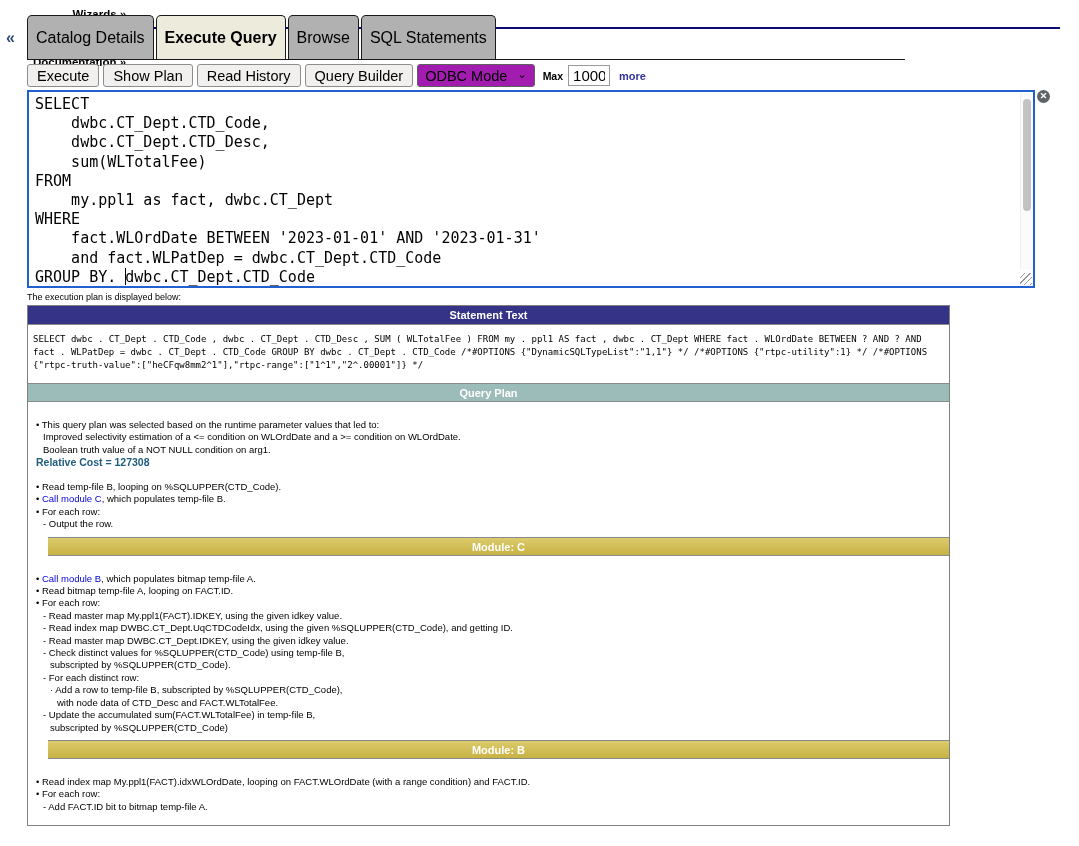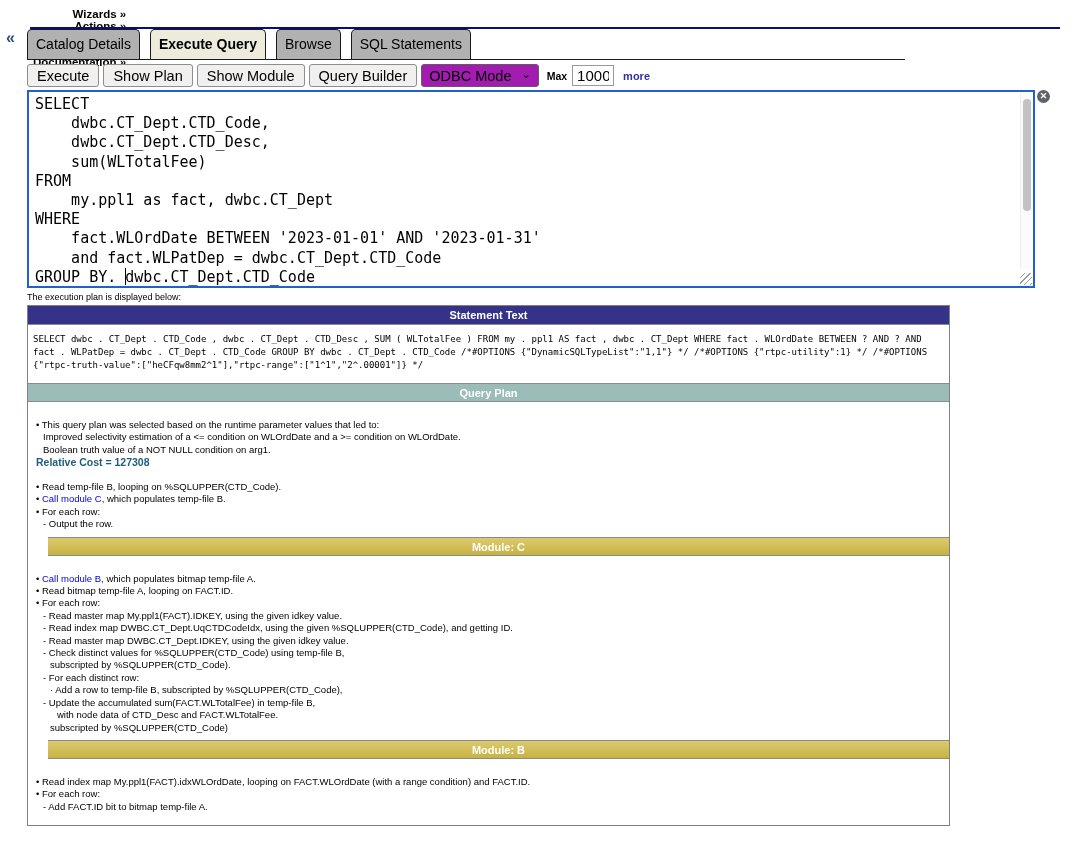--- a/index.html
+++ b/index.html
@@ -12,22 +12,22 @@
   .topbar { position:absolute; top:8px; left:6px; display:flex; align-items:center; }
   .collapse { color:#2e4a7d; font-weight:bold; font-size:16px; margin-right:20px; cursor:pointer; letter-spacing:-2px; }
   .menu { display:flex; align-items:flex-end;flex-direction:column; }
   .mi { font-weight:bold; font-size:11.5px; margin-right:17px; cursor:pointer; white-space:nowrap; }
   .mi.disabled { color:#9a9a9a; font-weight:normal; cursor:default; }
   .navrule { position:absolute; top:27px; left:30px; width:1030px; height:2px; background:#0c0c78; }
   
   .tabstrip { position:absolute; top:37px; left:27px; width:878px; height:23px;
     display:flex; align-items:flex-end; border-bottom:1px solid #1a1a1a; }
   .tab { background:#b1b1b1; border:1px solid #1a1a1a; border-bottom:none;
-    border-radius:5px 5px 0 0; padding:7px 8px; font-size:14px; line-height:15px;
-    margin-right:10px; cursor:pointer; white-space:nowrap; }
+    border-radius:5px 5px 0 0; padding:14px 8px; font-size:16px; line-height:15px;
+    margin-right:2px; cursor:pointer; white-space:nowrap; }
   .tab.active { background:#ecebdc; font-weight:bold; }
   
   .toolbar { position:absolute; top:64px; left:27px; display:flex; align-items:center; gap:4px; }
   .tbtn { font-family:"Liberation Sans",sans-serif; font-size:14.5px; background:#f1f0ef;
     border:1px solid #8d8d8d; border-radius:3px; padding:2px 9px; height:23px; cursor:pointer; color:#000; }
   .select { display:flex; align-items:center; font-size:14.5px; background:#a21caf;
     border:1px solid #5f5f5f; border-radius:3px; padding:0 7px; height:23px; gap:10px; cursor:pointer; }
   .select .chev { font-size:11px; margin-top:-3px; }
   .maxlab { font-weight:bold; font-size:10.5px; margin:0 1px 0 4px; }
   .maxinput { width:42px; font-size:15px; border:1px solid #999; height:21px;
@@ -83,21 +83,21 @@
 <div class="tabstrip">
   <div class="tab">Catalog Details</div>
   <div class="tab active">Execute Query</div>
   <div class="tab">Browse</div>
   <div class="tab">SQL Statements</div>
 </div>
 
 <div class="toolbar">
   <button class="tbtn">Execute</button>
   <button class="tbtn">Show Plan</button>
-  <button class="tbtn">Show Module</button>
+  <button class="tbtn">Read History</button>
   <button class="tbtn">Query Builder</button>
   <div class="select">
     <span>ODBC Mode</span>
     <span class="chev">⌄</span>
   </div>
   <span class="maxlab">Max</span>
   <input class="maxinput" value="1000" style="">
   <a class="more">more</a>
 </div>
 
@@ -142,22 +142,22 @@
       <div class="plan-line" style="padding-left: 4px;">• <a>Call module B</a>, which populates bitmap temp-file A.</div>
       <div class="plan-line" style="padding-left: 4px;">• Read bitmap temp-file A, looping on FACT.ID.</div>
       <div class="plan-line" style="padding-left: 4px;">• For each row:</div>
       <div class="plan-line" style="padding-left: 11px;">- Read master map My.ppl1(FACT).IDKEY, using the given idkey value.</div>
       <div class="plan-line" style="padding-left: 11px;">- Read index map DWBC.CT_Dept.UqCTDCodeIdx, using the given %SQLUPPER(CTD_Code), and getting ID.</div>
       <div class="plan-line" style="padding-left: 11px;">- Read master map DWBC.CT_Dept.IDKEY, using the given idkey value.</div>
       <div class="plan-line" style="padding-left: 11px;">- Check distinct values for %SQLUPPER(CTD_Code) using temp-file B,</div>
       <div class="plan-line" style="padding-left: 18px;">subscripted by %SQLUPPER(CTD_Code).</div>
       <div class="plan-line" style="padding-left: 11px;">- For each distinct row:</div>
       <div class="plan-line" style="padding-left: 18px;">· Add a row to temp-file B, subscripted by %SQLUPPER(CTD_Code),</div>
+      <div class="plan-line" style="padding-left: 25px;">with node data of CTD_Desc and FACT.WLTotalFee.</div>
       <div class="plan-line" style="padding-left: 11px;">- Update the accumulated sum(FACT.WLTotalFee) in temp-file B,</div>
-      <div class="plan-line" style="padding-left: 25px;">with node data of CTD_Desc and FACT.WLTotalFee.</div>
       <div class="plan-line" style="padding-left: 18px;">subscripted by %SQLUPPER(CTD_Code)</div>
     </div>
   <div class="hdr gold">Module: B</div>
   <div class="planbody body last">
       <div class="plan-line" style="padding-left: 4px;">• Read index map My.ppl1(FACT).idxWLOrdDate, looping on FACT.WLOrdDate (with a range condition) and FACT.ID.</div>
       <div class="plan-line" style="padding-left: 4px;">• For each row:</div>
       <div class="plan-line" style="padding-left: 11px;">- Add FACT.ID bit to bitmap temp-file A.</div>
     </div>
 </div>
 

